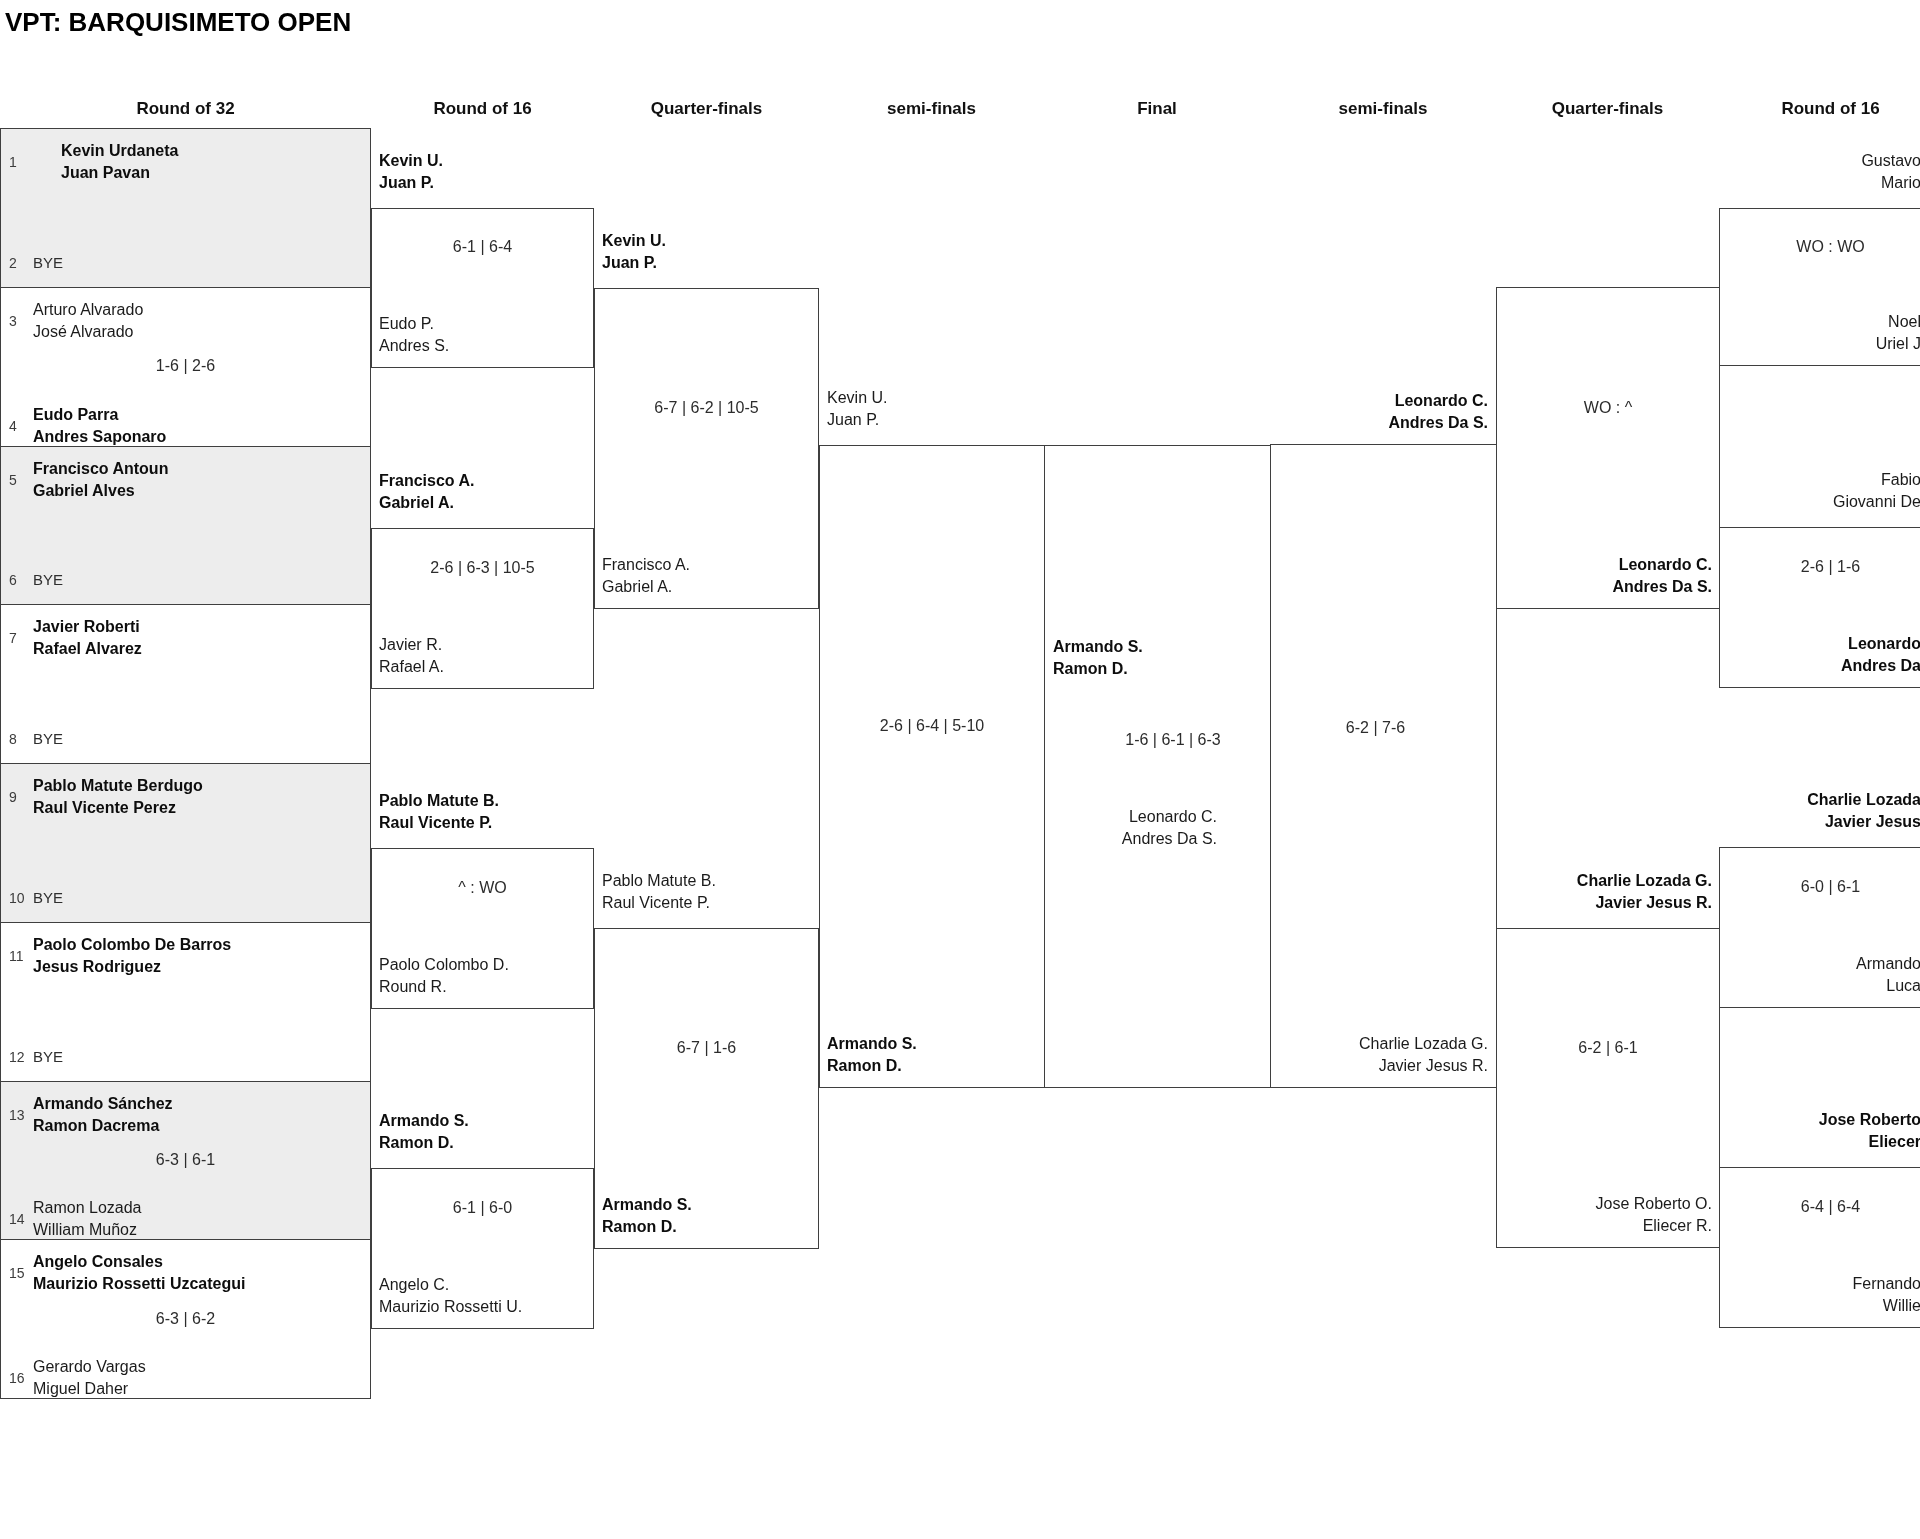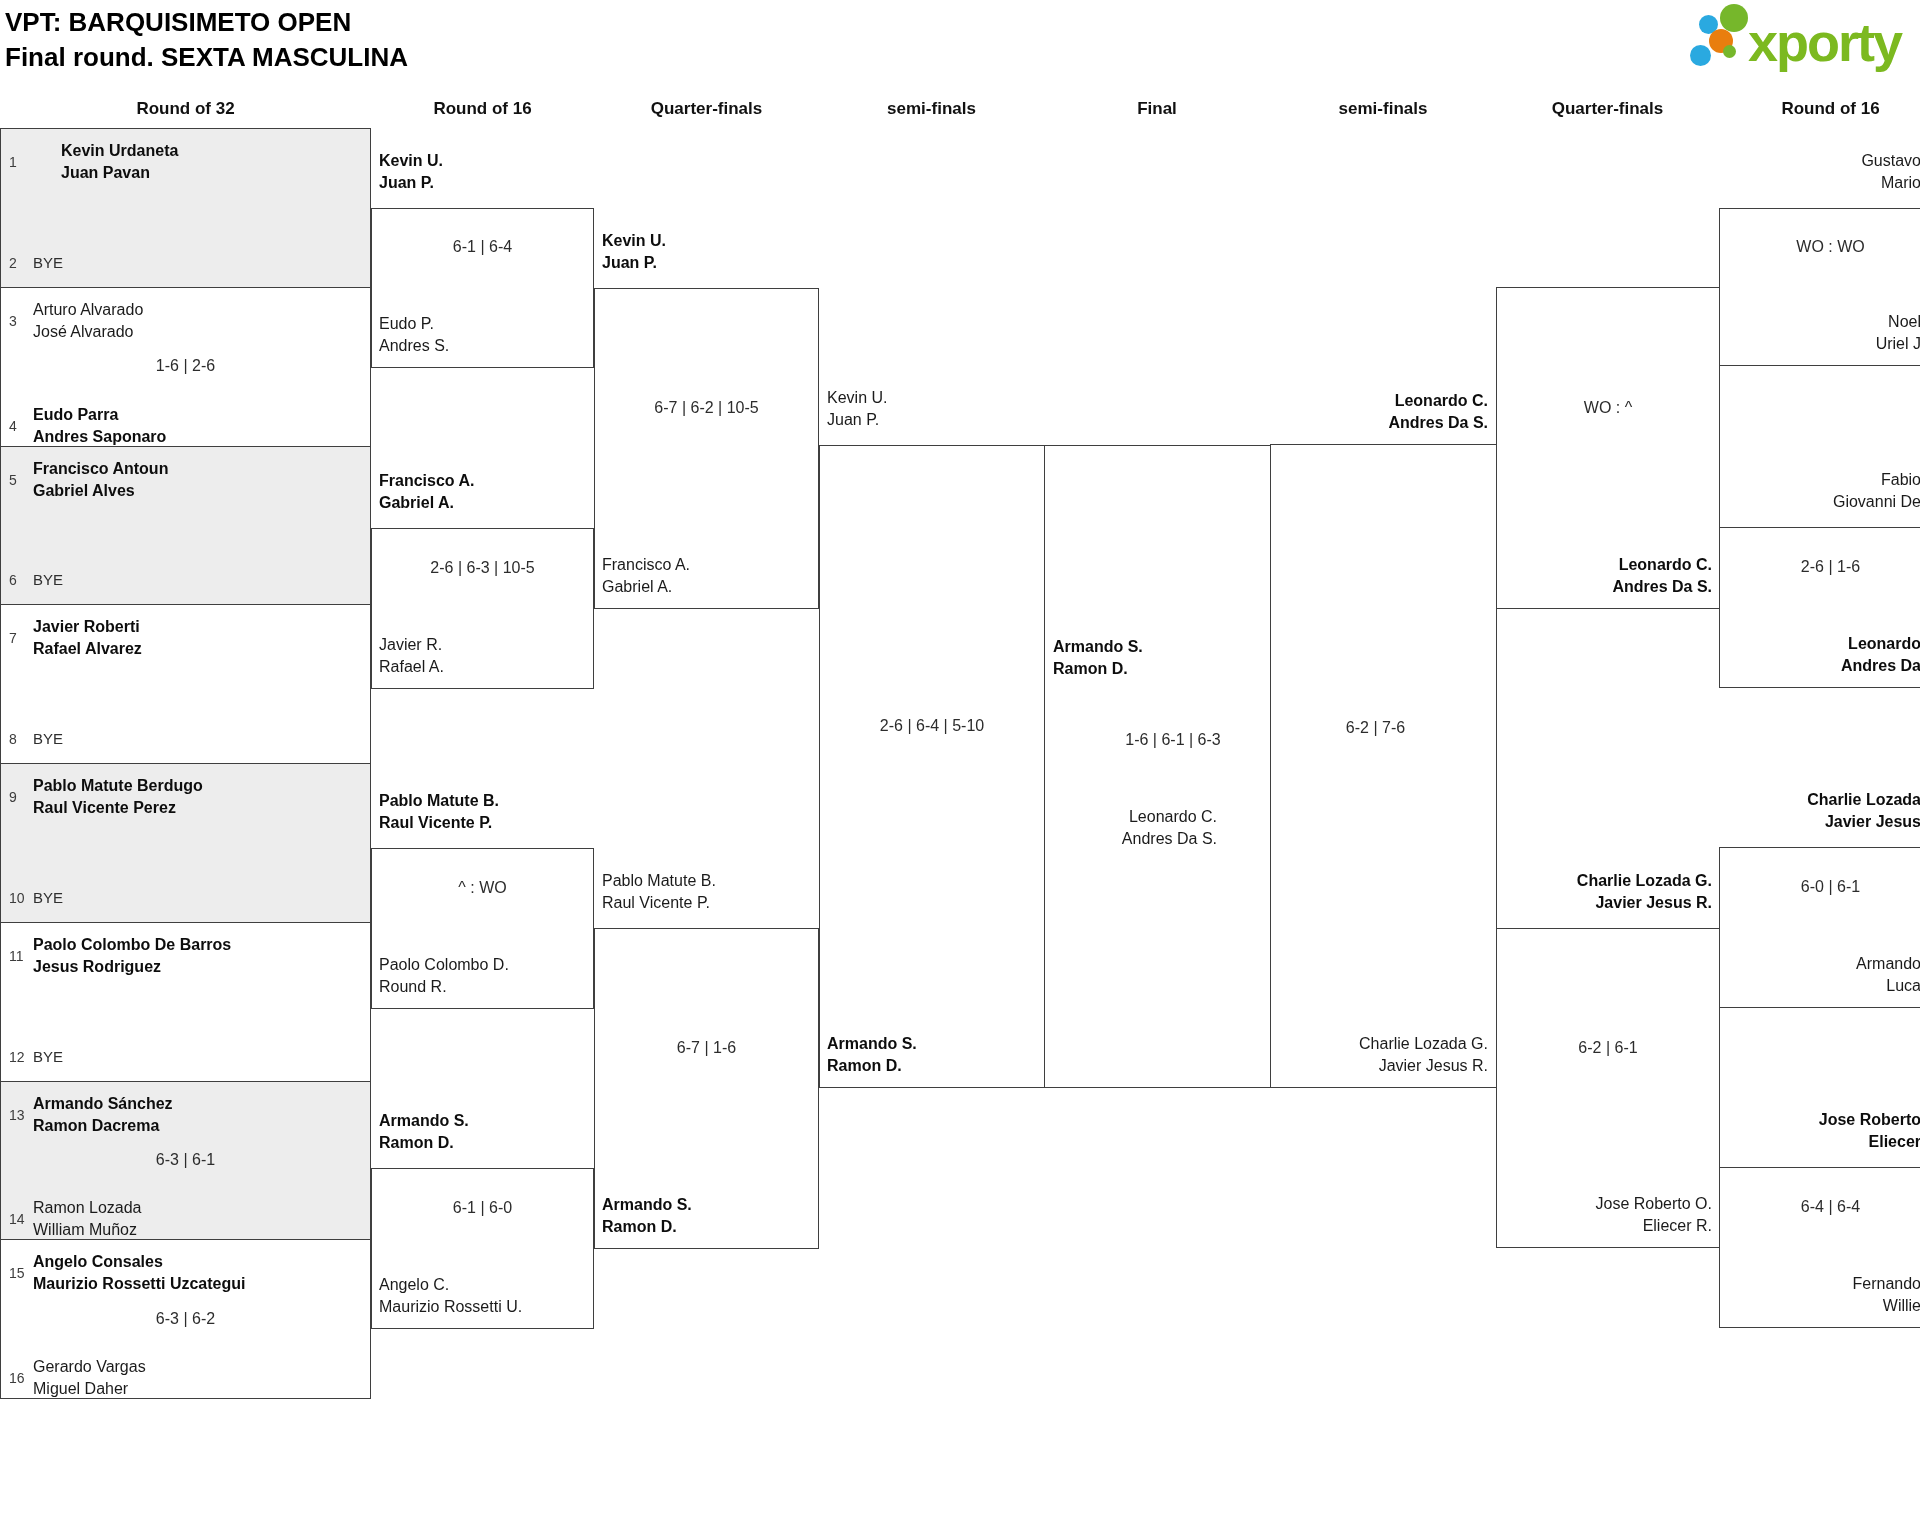--- a/index.html
+++ b/index.html
@@ -20,31 +20,22 @@
   .dot{position:absolute;border-radius:50%;}
   .logotext{position:absolute;left:63px;top:10px;font-size:54px;line-height:58px;font-weight:bold;letter-spacing:-2px;}
 </style>
 </head>
 <body>
 
 <div id="canvas">
 
   <div class="title">
     <div>VPT: BARQUISIMETO OPEN</div>
-    <div>Final round. SEXTA MASCULINA</div>
   </div>
 
-  <div class="logo">
-    <div class="dot" style="left:14px;top:12px;width:19px;height:19px;background:#2aa9e0;"></div>
-    <div class="dot" style="left:35px;top:1px;width:28px;height:28px;background:#76b72b;"></div>
-    <div class="dot" style="left:24px;top:26px;width:24px;height:24px;background:#e97e0e;"></div>
-    <div class="dot" style="left:5px;top:42px;width:21px;height:21px;background:#2aa9e0;"></div>
-    <div class="dot" style="left:38px;top:42px;width:13px;height:13px;background:#76b72b;"></div>
-    <div class="logotext" style="color:#7cb920;">xporty</div>
-  </div>
 
   <div class="hdr" style="left:0;width:371px;">Round of 32</div>
   <div class="hdr" style="left:371px;width:223px;">Round of 16</div>
   <div class="hdr" style="left:594px;width:225px;">Quarter-finals</div>
   <div class="hdr" style="left:819px;width:225px;">semi-finals</div>
   <div class="hdr" style="left:1044px;width:226px;">Final</div>
   <div class="hdr" style="left:1270px;width:226px;">semi-finals</div>
   <div class="hdr" style="left:1496px;width:223px;">Quarter-finals</div>
   <div class="hdr" style="left:1719px;width:223px;">Round of 16</div>
 

